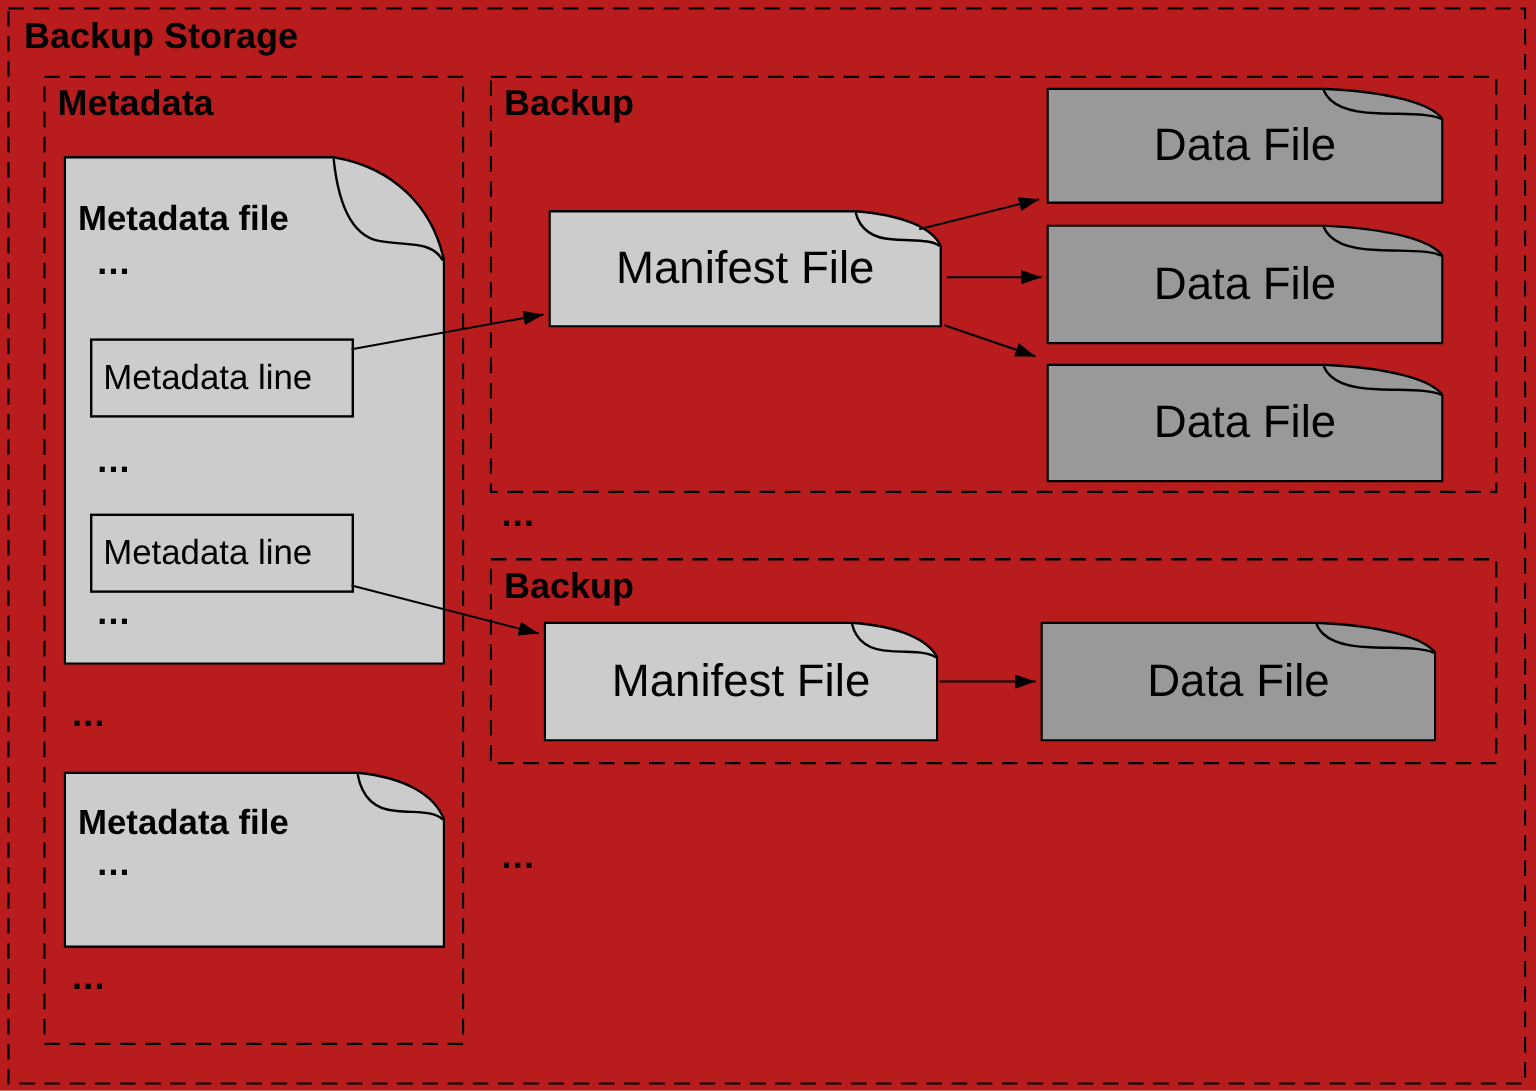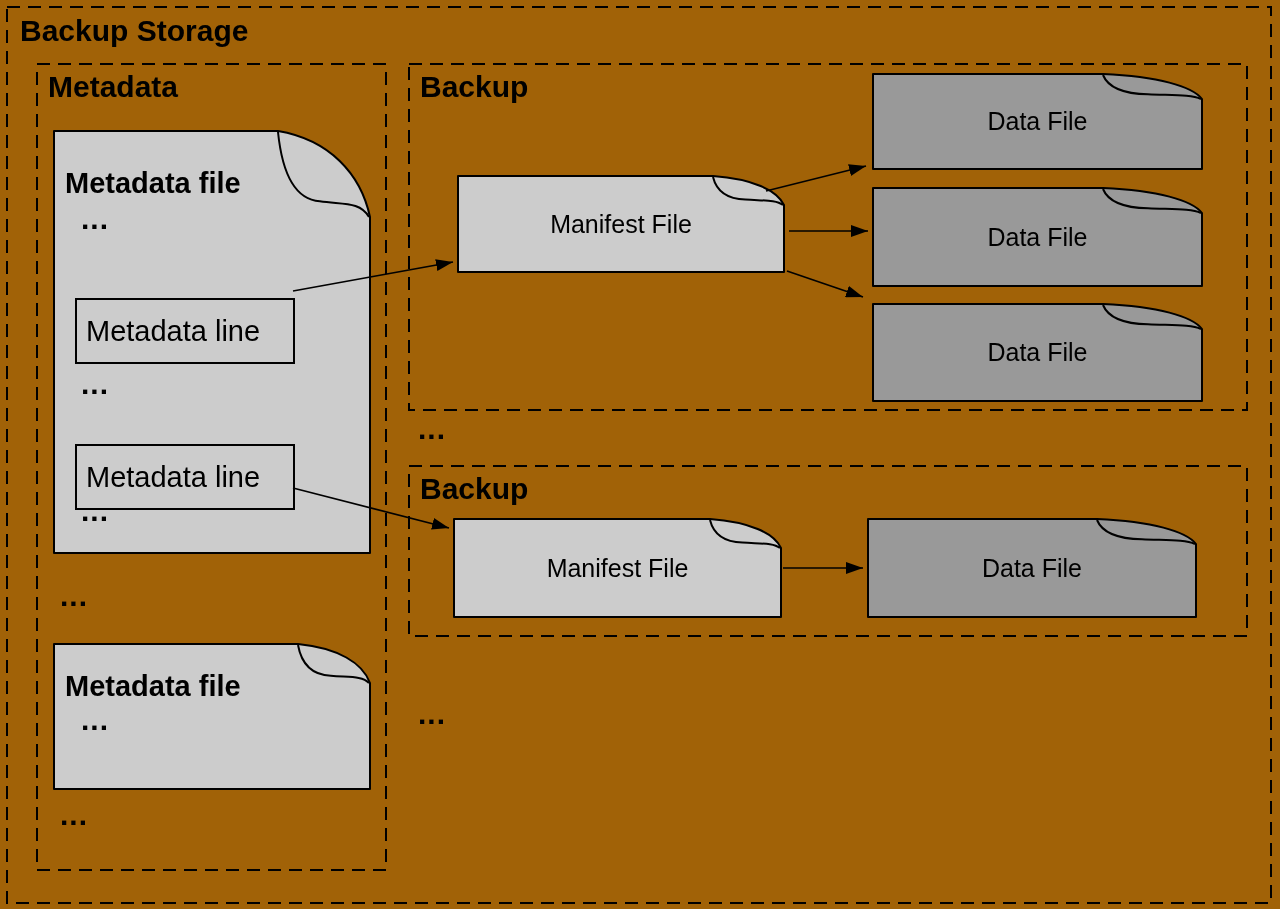--- a/index.html
+++ b/index.html
@@ -1,27 +1,27 @@
 <!DOCTYPE html>
 <html><head>
 <meta charset="utf-8">
 <style>
   html,body{margin:0;padding:0;background:#fff;}
-  .canvas{position:relative;width:1280px;height:909px;background:#a16207;overflow:hidden;
+  .canvas{position:relative;width:1280px;height:909px;background:#b91c1c;overflow:hidden;
           font-family:"Liberation Sans","DejaVu Sans",sans-serif;color:#000;}
   .dashed-box{position:absolute;}
   .dashed-box > svg{position:absolute;left:0;top:0;}
   .box-label{position:absolute;font-weight:bold;font-size:30px;line-height:38px;white-space:nowrap;}
   .doc{position:absolute;}
   .doc > svg{position:absolute;left:0;top:0;}
   .doc-title{position:absolute;font-weight:bold;font-size:29px;line-height:34px;white-space:nowrap;margin-top:12px;}
   .doc-label{position:absolute;left:0;top:0;right:0;bottom:0;display:flex;align-items:center;justify-content:center;
-             font-size:25px;}
+             font-size:38px;}
   .meta-line{position:absolute;border:2px solid #000;box-sizing:border-box;display:flex;align-items:center;
-             padding-left:9px;font-size:29px;margin-top:16px;}
+             padding-left:9px;font-size:29px;}
   .dots{position:absolute;font-weight:bold;font-size:30px;line-height:30px;letter-spacing:1px;white-space:nowrap;}
   .arrow-overlay{position:absolute;left:0;top:0;z-index:6;pointer-events:none;}
   .z1{z-index:1}.z2{z-index:2}
 </style>
 </head>
 <body>
 
 <div class="canvas">
 
   <div class="dashed-box z1" style="left:6px;top:6px;width:1266px;height:898px;">

